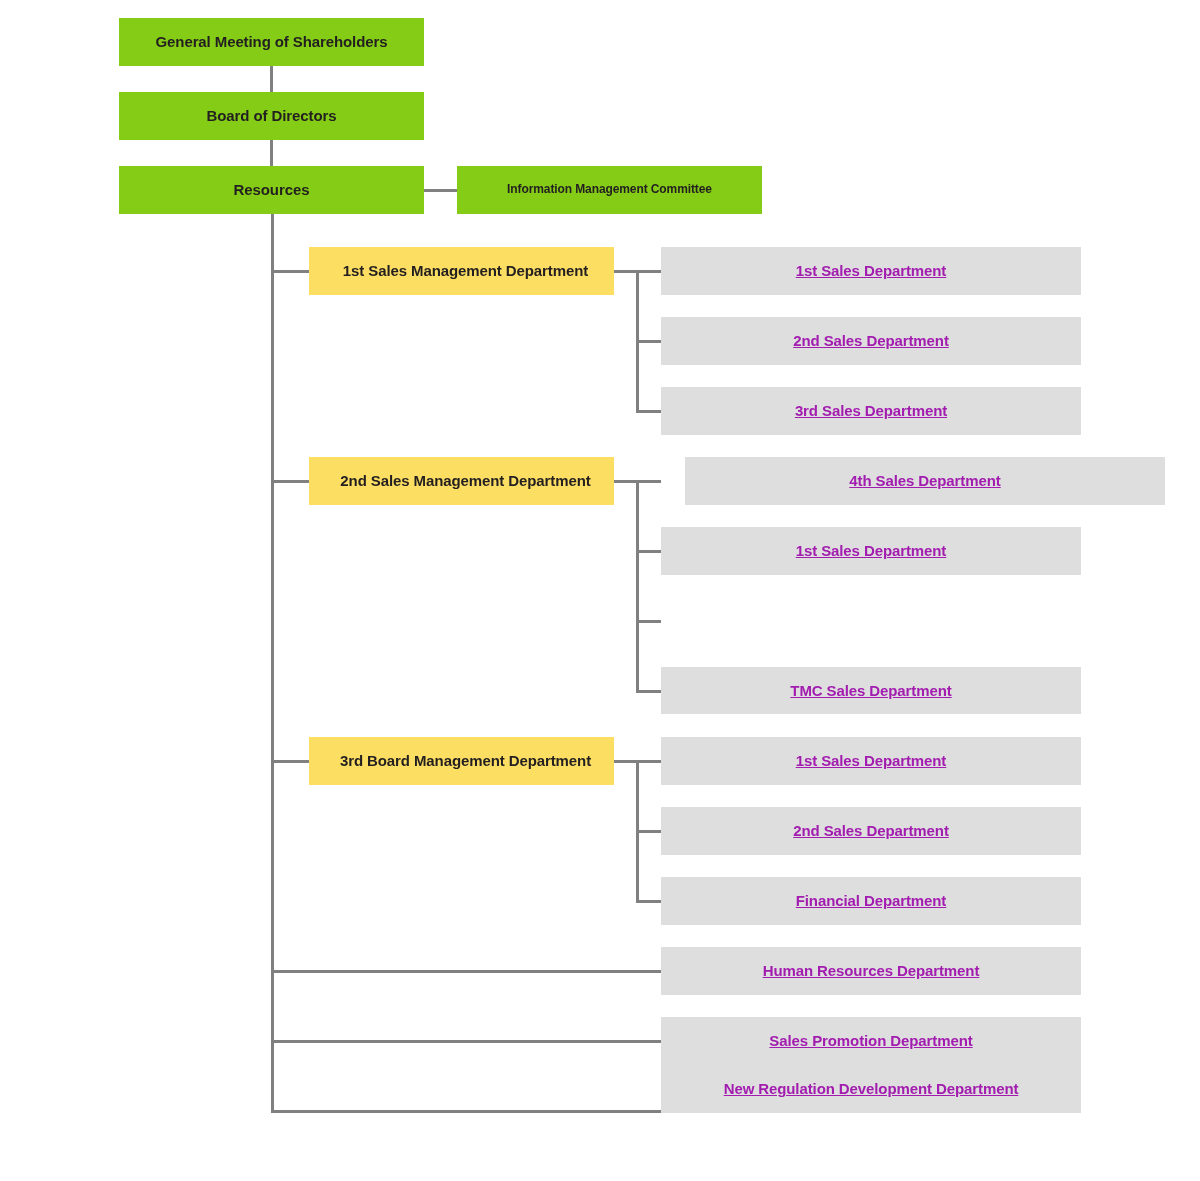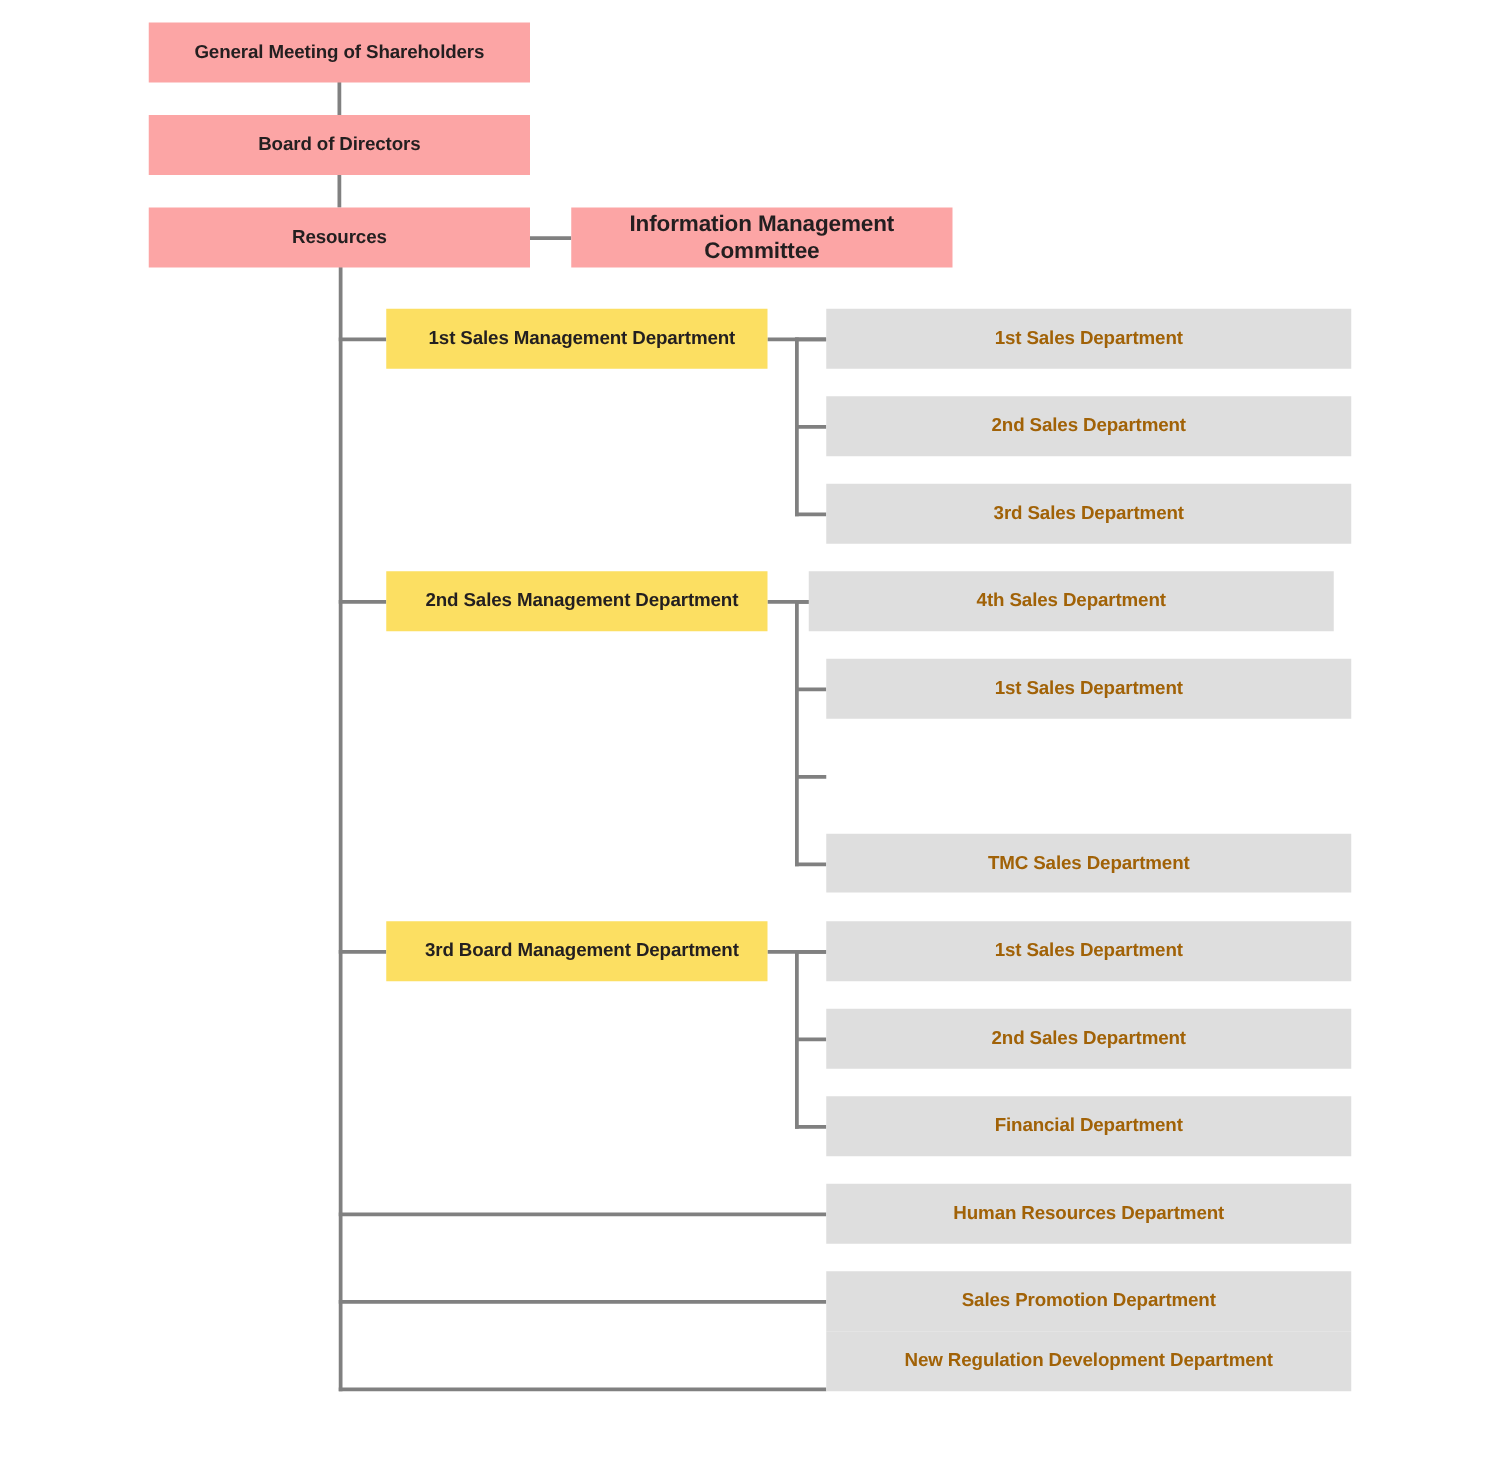--- a/index.html
+++ b/index.html
@@ -27,23 +27,23 @@
     box-sizing: border-box;
     font-weight: bold;
     font-size: 15px;
     letter-spacing: -0.1px;
     color: #231f20;
     text-align: center;
     line-height: 1.15;
     padding: 0 8px;
     z-index: 3;
   }
-  .node.orange { background: #fca5a5; }
+  .node.orange { background: #84cc16; }
   .node.yellow { background: #fcdf62; padding-left: 16px; }
-  .node.gray   { background: #dedede; color: #a16207; }
+  .node.gray   { background: #dedede; color: #a21caf; text-decoration: underline; }
 
   
   .line {
     position: absolute;
     background: #808080;
     z-index: 1;
   }
   .line.h { height: 3px; }
   .line.v { width: 3px; }
 </style>
@@ -90,33 +90,33 @@
   <div class="line h" style="left:636px; top:760px; width:25px;"></div>
   <div class="line h" style="left:636px; top:830px; width:25px;"></div>
   <div class="line h" style="left:636px; top:900px; width:25px;"></div>
 
   <div class="node orange" style="left:119px; top:18px; width:305px; height:48px;">General Meeting of Shareholders</div>
 
   <div class="node orange" style="left:119px; top:92px; width:305px; height:48px;">Board of Directors</div>
 
   <div class="node orange" style="left:119px; top:166px; width:305px; height:48px;">Resources</div>
 
-  <div class="node orange" style="left:457px; top:166px; width:305px; height:48px; font-size:18px;">Information Management Committee</div>
+  <div class="node orange" style="left:457px; top:166px; width:305px; height:48px; font-size:12px;">Information Management Committee</div>
 
   <div class="node yellow" style="left:309px; top:247px; width:305px; height:48px;">1st Sales Management Department</div>
 
   <div class="node yellow" style="left:309px; top:457px; width:305px; height:48px;">2nd Sales Management Department</div>
 
   <div class="node yellow" style="left:309px; top:737px; width:305px; height:48px;">3rd Board Management Department</div>
 
   <div class="node gray" style="left:661px; top:247px; width:420px; height:48px;">1st Sales Department</div>
   <div class="node gray" style="left:661px; top:317px; width:420px; height:48px;">2nd Sales Department</div>
   <div class="node gray" style="left:661px; top:387px; width:420px; height:48px;">3rd Sales Department</div>
 
-  <div class="node gray" style="left:647px; top:457px; width:420px; height:48px;">4th Sales Department</div>
+  <div class="node gray" style="left:685px; top:457px; width:480px; height:48px;">4th Sales Department</div>
   <div class="node gray" style="left:661px; top:527px; width:420px; height:48px;">1st Sales Department</div>
   <div class="node gray" style="left:661px; top:667px; width:420px; height:47px;">TMC Sales Department</div>
 
   <div class="node gray" style="left:661px; top:737px; width:420px; height:48px;">1st Sales Department</div>
   <div class="node gray" style="left:661px; top:807px; width:420px; height:48px;">2nd Sales Department</div>
   <div class="node gray" style="left:661px; top:877px; width:420px; height:48px;">Financial Department</div>
 
   <div class="node gray" style="left:661px; top:1017px; width:420px; height:48px;">Sales Promotion Department</div>
   <div class="node gray" style="left:661px; top:947px; width:420px; height:48px;">Human Resources Department</div>
   <div class="node gray" style="left:661px; top:1065px; width:420px; height:48px;">New Regulation Development Department</div>

